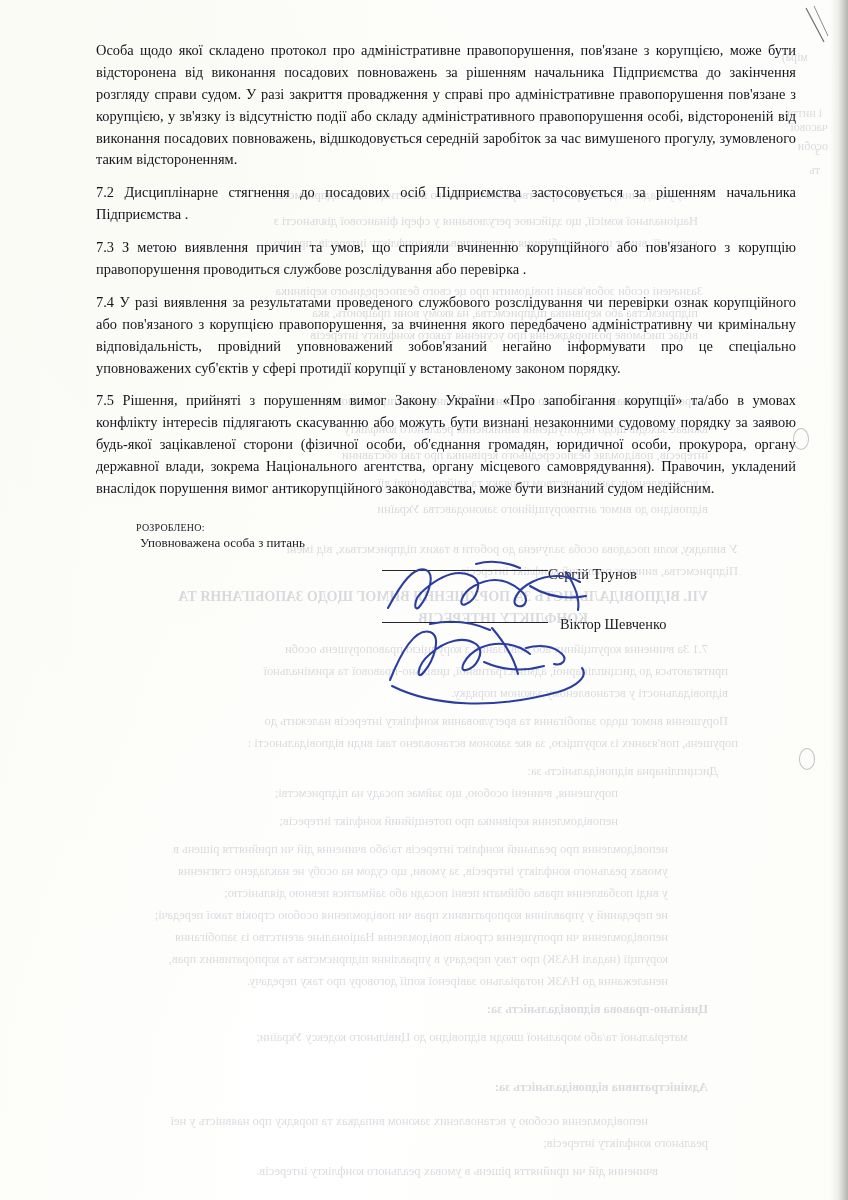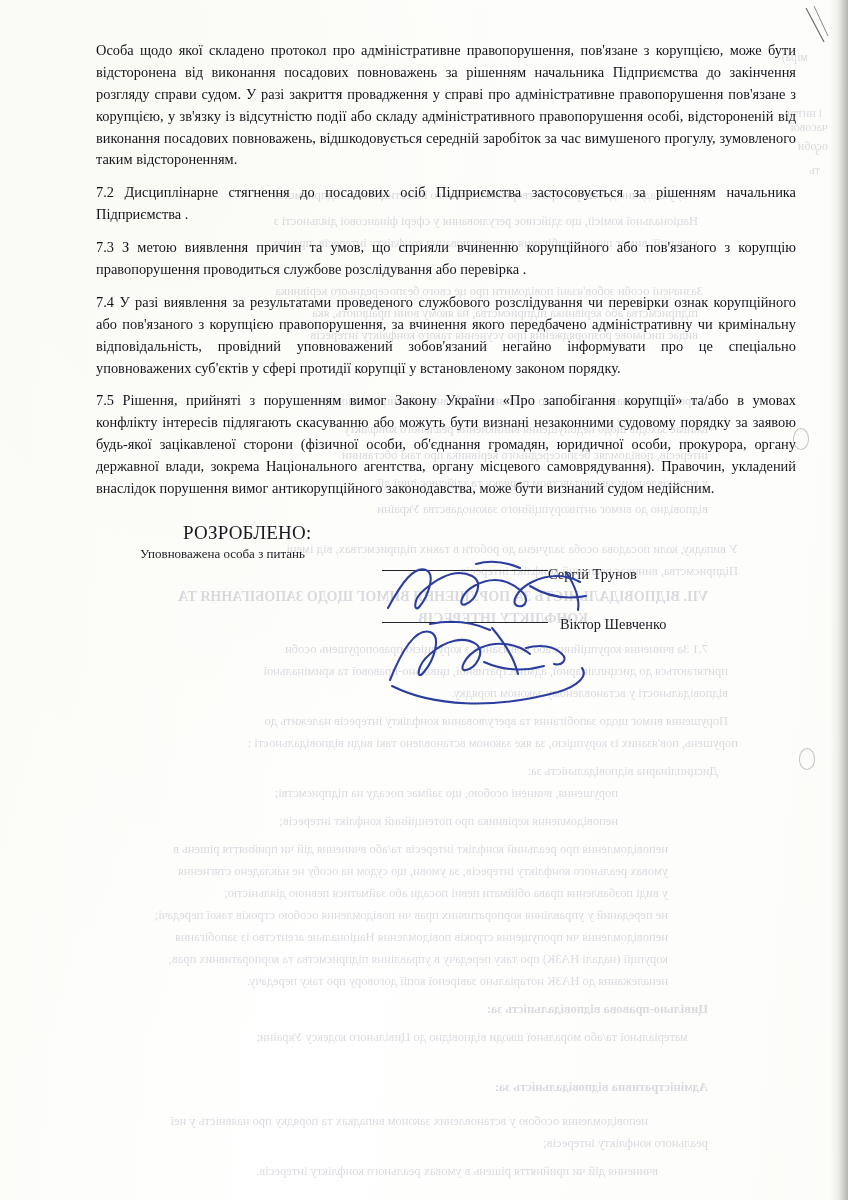--- a/index.html
+++ b/index.html
@@ -83,22 +83,22 @@
   }
   .sig-block {
     margin-top: 22px;
     position: relative;
   }
   .sig-row {
     position: relative;
     margin-top: 4px;
   }
   .sig-label {
-    font-size: 19px;
-    margin-left: 87px;
+    font-size: 10px;
+    margin-left: 40px;
     letter-spacing: .2px;
   }
   .sig-role {
     font-size: 13px;
     margin-left: 44px;
     display: inline-block;
   }
   .sig-name {
     font-size: 14.4px;
     position: absolute;

